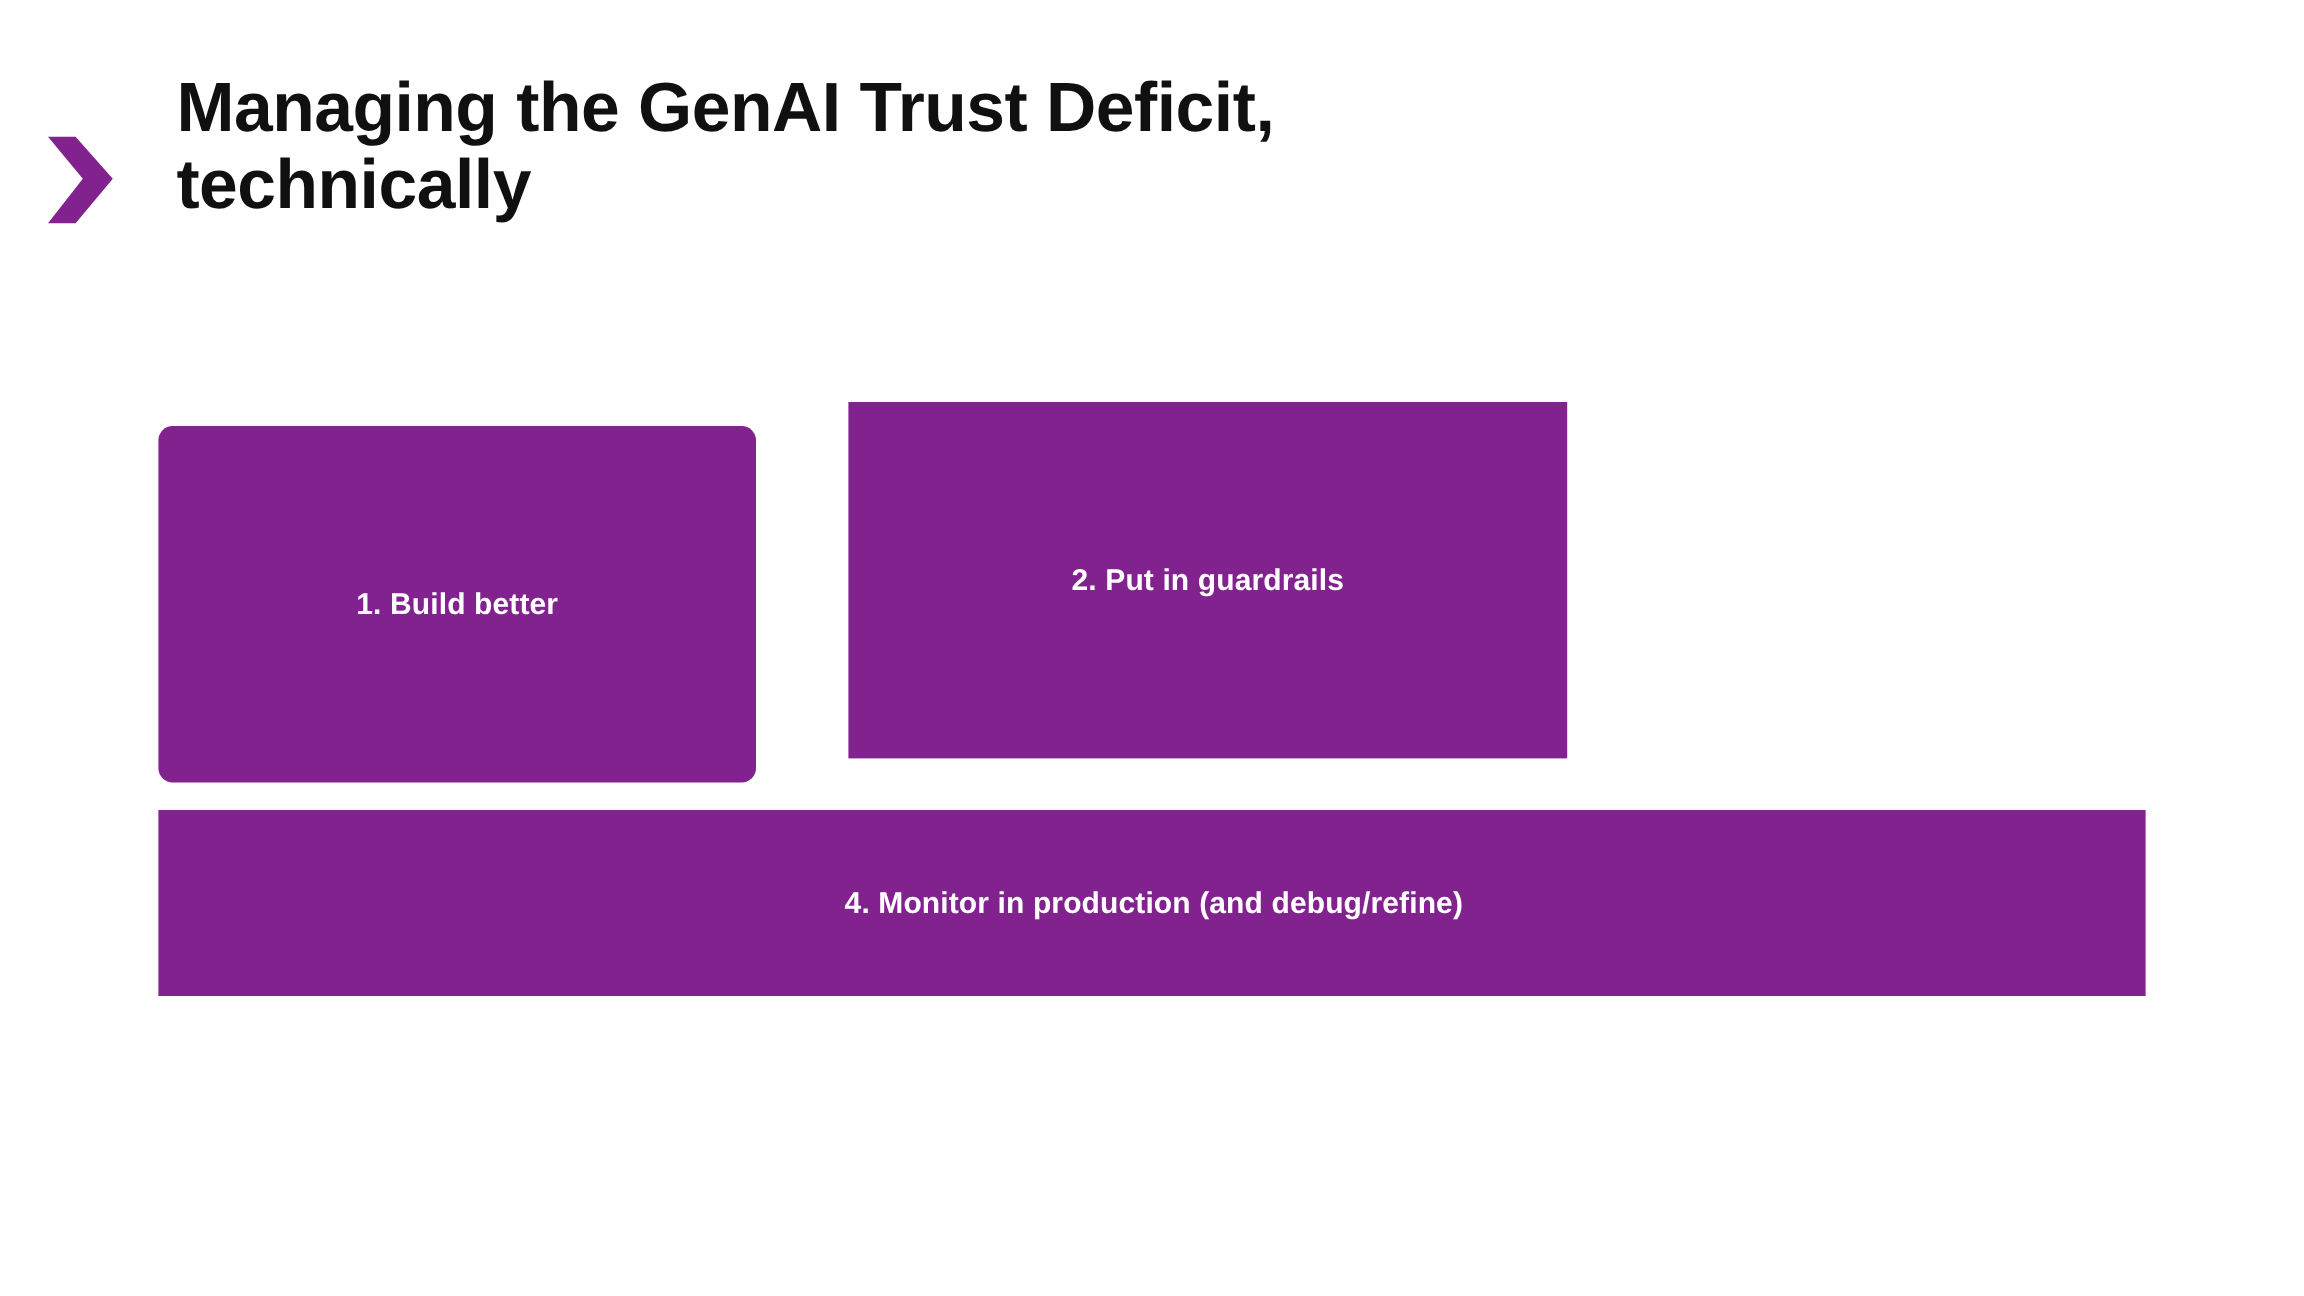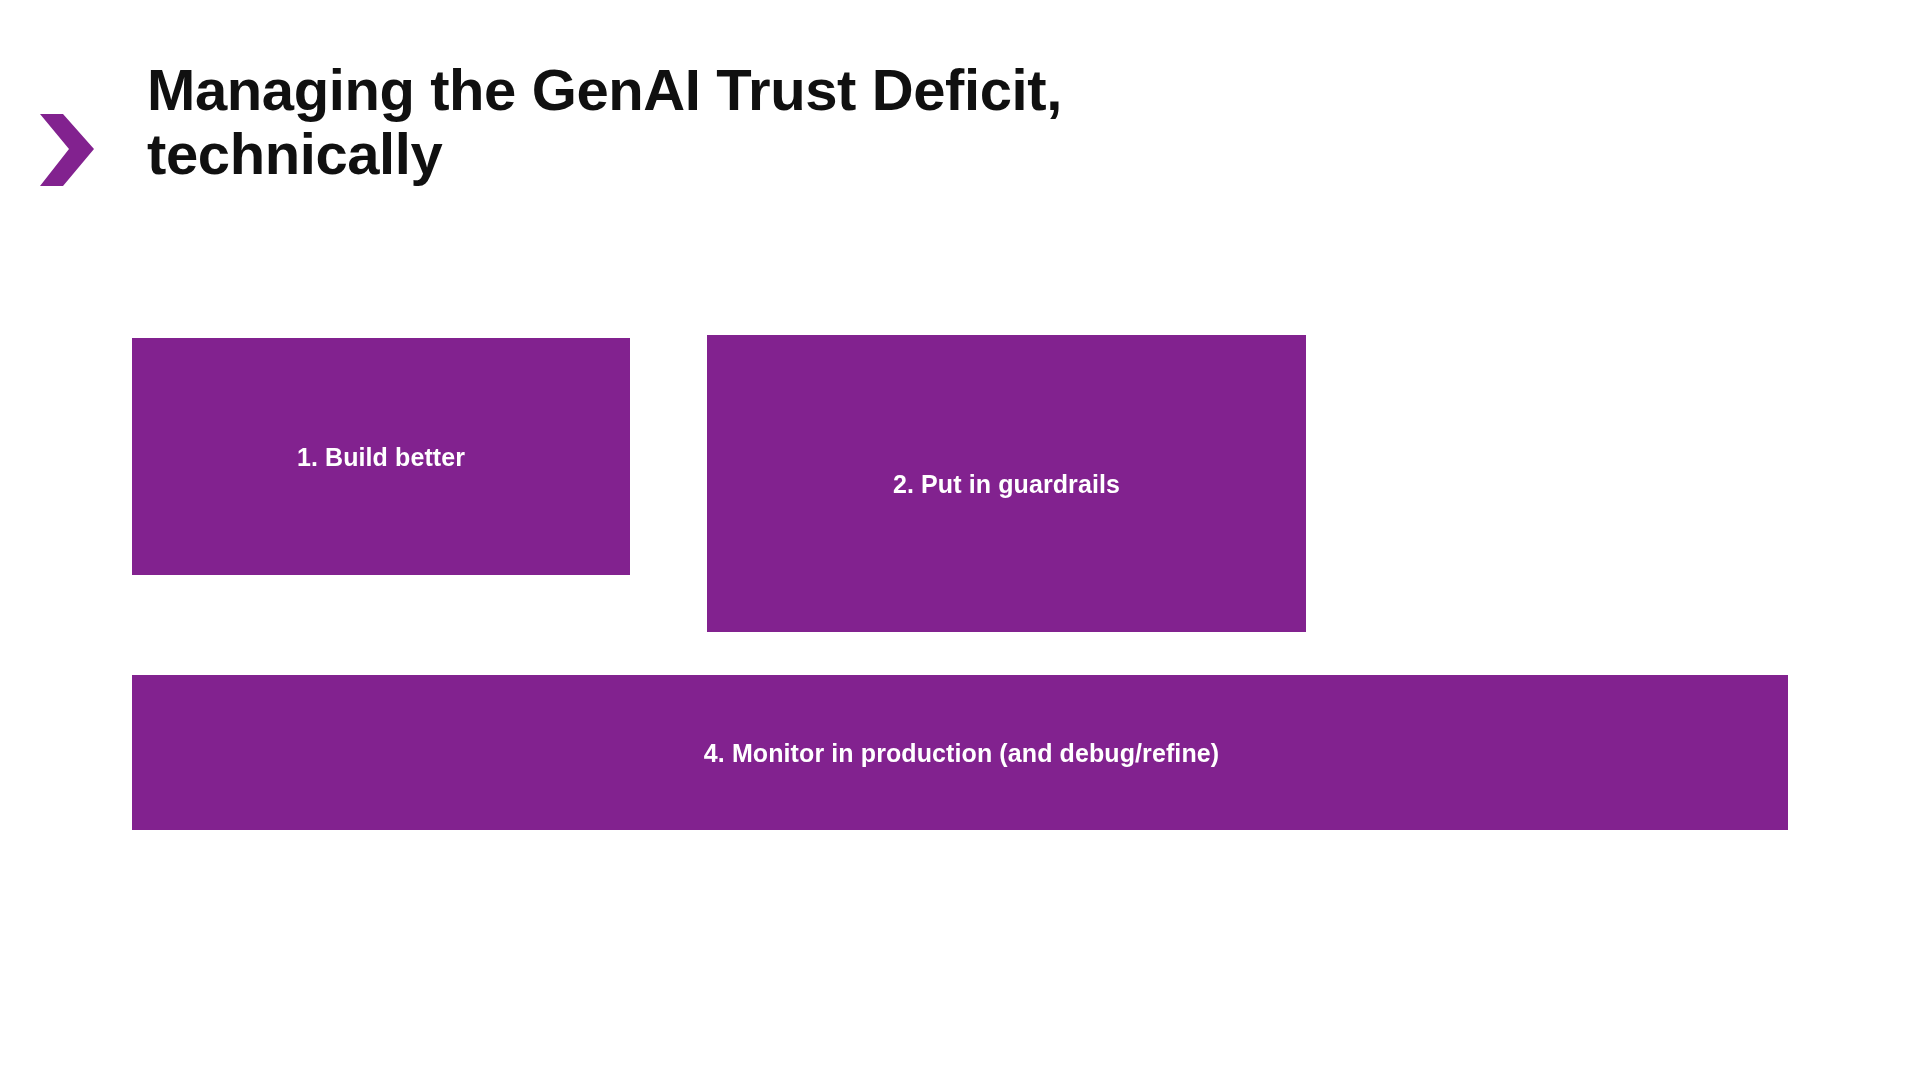--- a/index.html
+++ b/index.html
@@ -82,23 +82,24 @@
     font-size: 25px;
     font-weight: 700;
     letter-spacing: 0.1px;
     color: #ffffff;
     line-height: 1.2;
   }
 
   
   #step-box-1 {
     left: 132px;
-    top: 338px;
+    top: 355px;
     width: 498px;
-    height: 237px;
+    height: 297px;
+    border-radius: 12px;
   }
   #step-box-2 {
     left: 707px;
     top: 335px;
     width: 599px;
     height: 297px;
   }
   #step-box-3 {
     left: 1293px;
     top: 335px;

